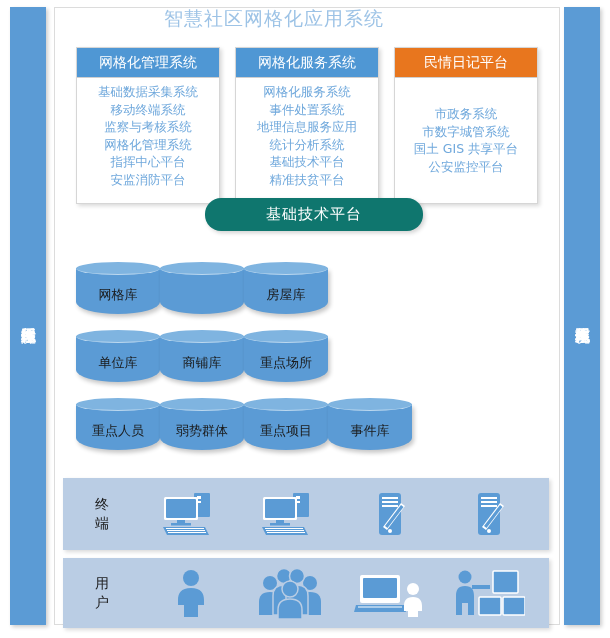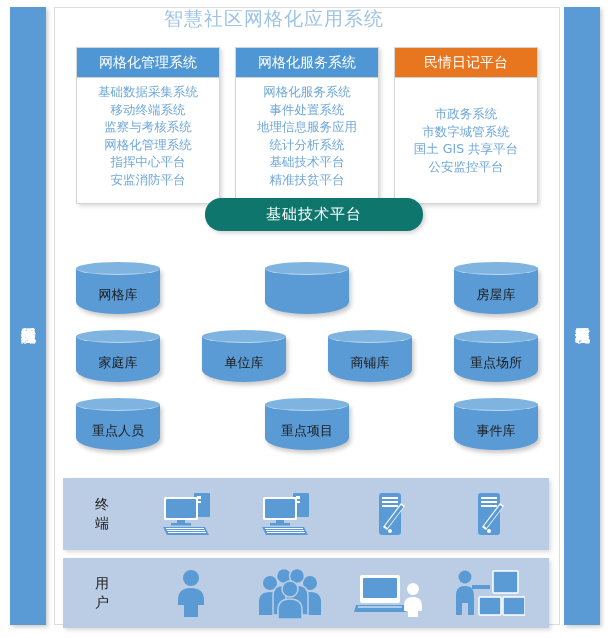--- a/index.html
+++ b/index.html
@@ -141,21 +141,21 @@
 
   
   .db-grid {
     position: absolute;
     left: 76px;
     top: 262px;
     width: 462px;
   }
   .db-row {
     display: flex;
-    justify-content: space-between;
+    justify-content: flex-start;
     margin-bottom: 10px;
   }
   .db-cyl {
     position: relative;
     width: 84px;
     height: 58px;
   }
   .cyl-body {
     position: absolute;
     left: 0; top: 6px;
@@ -305,44 +305,44 @@
         <div class="cyl-body"></div>
         <div class="cyl-top"></div>
         <div class="cyl-label">房屋库</div>
       </div>
     </div>
 
     <div class="db-row">
       <div class="db-cyl">
         <div class="cyl-body"></div>
         <div class="cyl-top"></div>
-        <div class="cyl-label">家庭库</div>
-      </div>
-      <div class="db-cyl">
-        <div class="cyl-body"></div>
-        <div class="cyl-top"></div>
         <div class="cyl-label">单位库</div>
       </div>
       <div class="db-cyl">
         <div class="cyl-body"></div>
         <div class="cyl-top"></div>
         <div class="cyl-label">商铺库</div>
       </div>
       <div class="db-cyl">
         <div class="cyl-body"></div>
         <div class="cyl-top"></div>
         <div class="cyl-label">重点场所</div>
       </div>
     </div>
 
     <div class="db-row">
       <div class="db-cyl">
         <div class="cyl-body"></div>
         <div class="cyl-top"></div>
         <div class="cyl-label">重点人员</div>
+      </div>
+      <div class="db-cyl">
+        <div class="cyl-body"></div>
+        <div class="cyl-top"></div>
+        <div class="cyl-label">弱势群体</div>
       </div>
       <div class="db-cyl">
         <div class="cyl-body"></div>
         <div class="cyl-top"></div>
         <div class="cyl-label">重点项目</div>
       </div>
       <div class="db-cyl">
         <div class="cyl-body"></div>
         <div class="cyl-top"></div>
         <div class="cyl-label">事件库</div>

